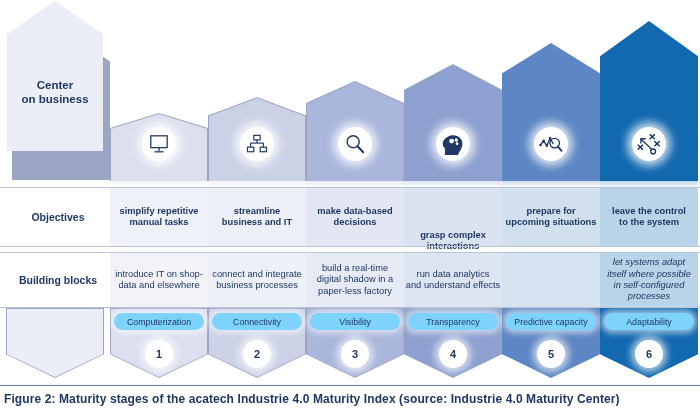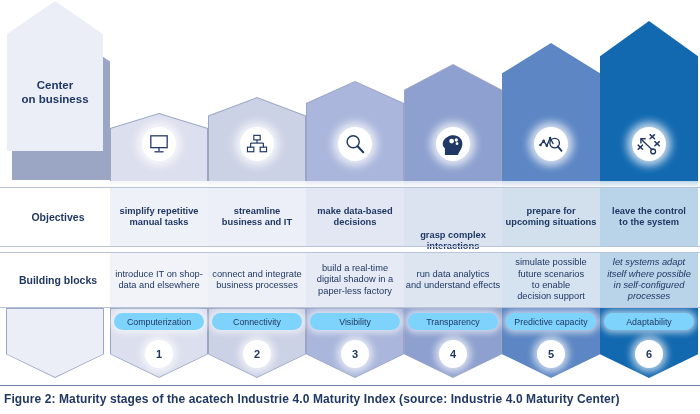--- a/index.html
+++ b/index.html
@@ -232,21 +232,20 @@
             <circle cx="5" cy="8.5" r="1.4" fill="#1f3864"></circle>
             <circle cx="8.5" cy="14" r="1.4" fill="#1f3864"></circle>
             <circle cx="12" cy="5.5" r="1.4" fill="#1f3864"></circle>
             <circle cx="17" cy="11" r="5.2" fill="none" stroke="#1f3864" stroke-width="1.5"></circle>
             <line x1="20.6" y1="14.8" x2="24.5" y2="19.5" stroke="#1f3864" stroke-width="2" stroke-linecap="round"></line>
           </svg>
         </div>
         <div class="band band-objectives" style="background: rgb(210, 224, 238);"></div>
         <div class="celltext" style="top: 206px; font-weight: bold;"><span>prepare for</span><br><span>upcoming situations</span></div>
         <div class="band band-building" style="background: rgb(213, 226, 239);"></div>
-        <div class="celltext" style="top: 257.2px;"><span>simulate possible</span><br><span>future scenarios</span><br><span>to enable</span><br><span>decision support</span></div>
         <div class="chev-out" style="background: rgb(92, 134, 196);"></div>
         <div class="chev-in" style="background: rgb(92, 134, 196);"></div>
         <div class="level-pill">Predictive capacity</div>
         <div class="level-num">5</div>
       </div>
       <div class="col" style="left: 600px;">
         <div class="house-outline" style="top: 21px; height: 160px; background: rgb(18, 105, 176);"></div>
         <div class="house-inner" style="top: 22px; height: 159px; background: rgb(18, 105, 176);"></div>
         <div class="reflect" style="background: linear-gradient(rgb(18, 105, 176), rgba(255, 255, 255, 0));"></div>
         <div class="iconbadge" style="left: 32px; top: 127px;">

